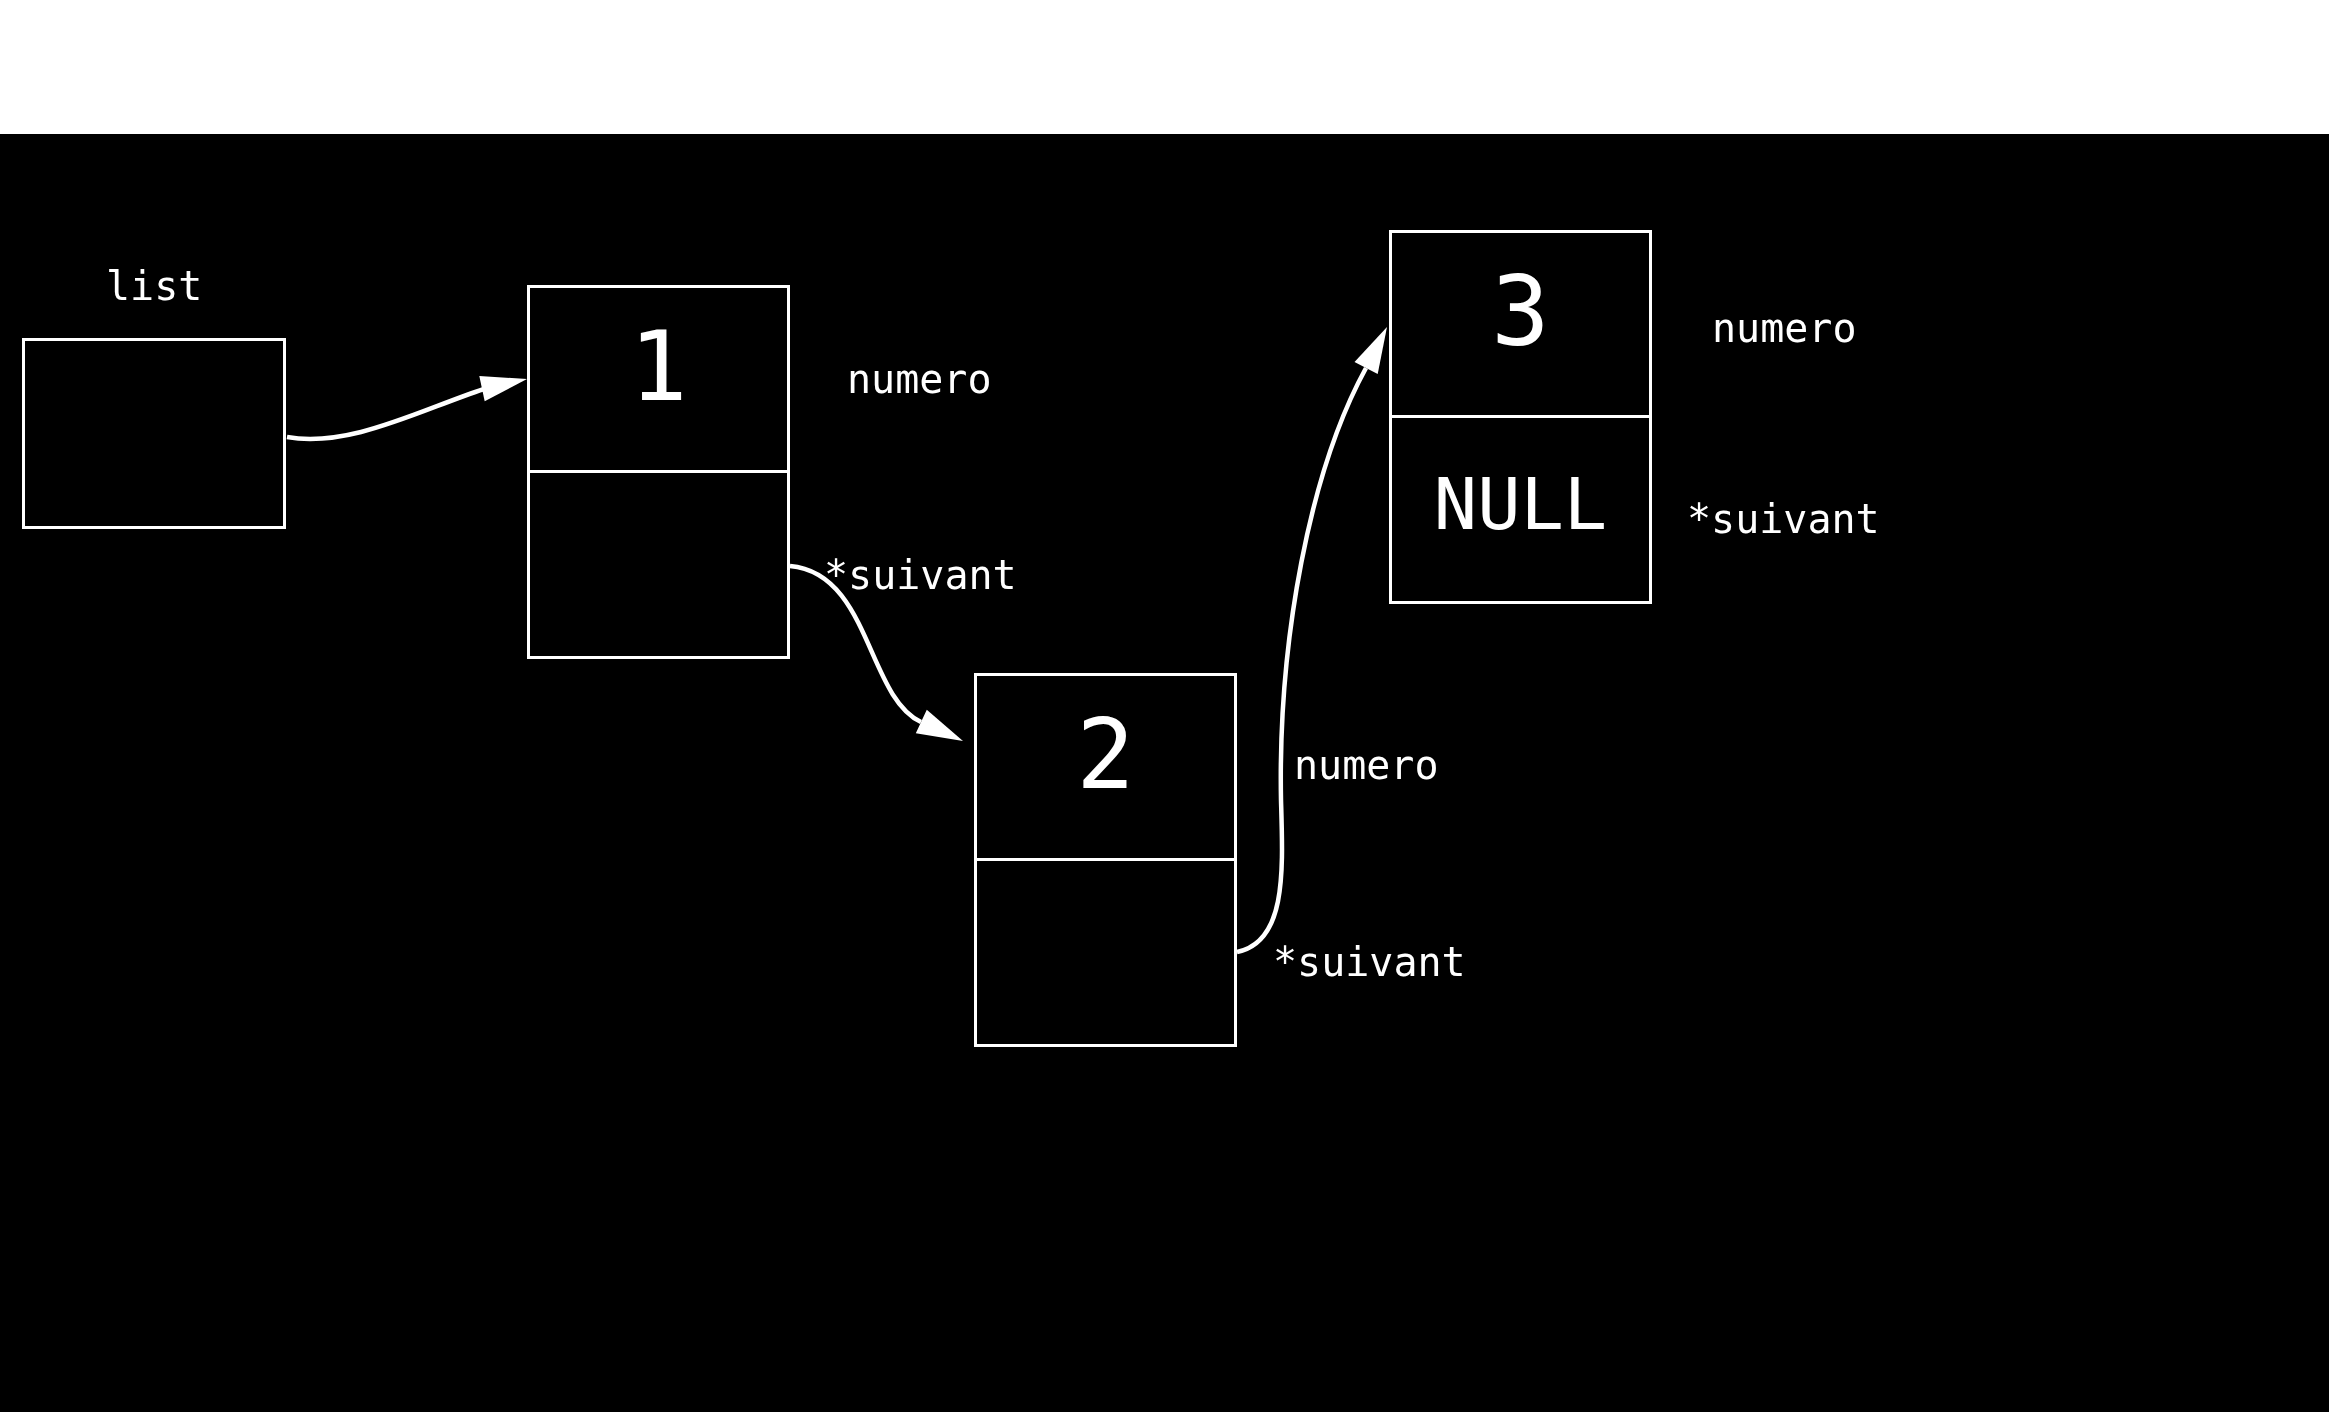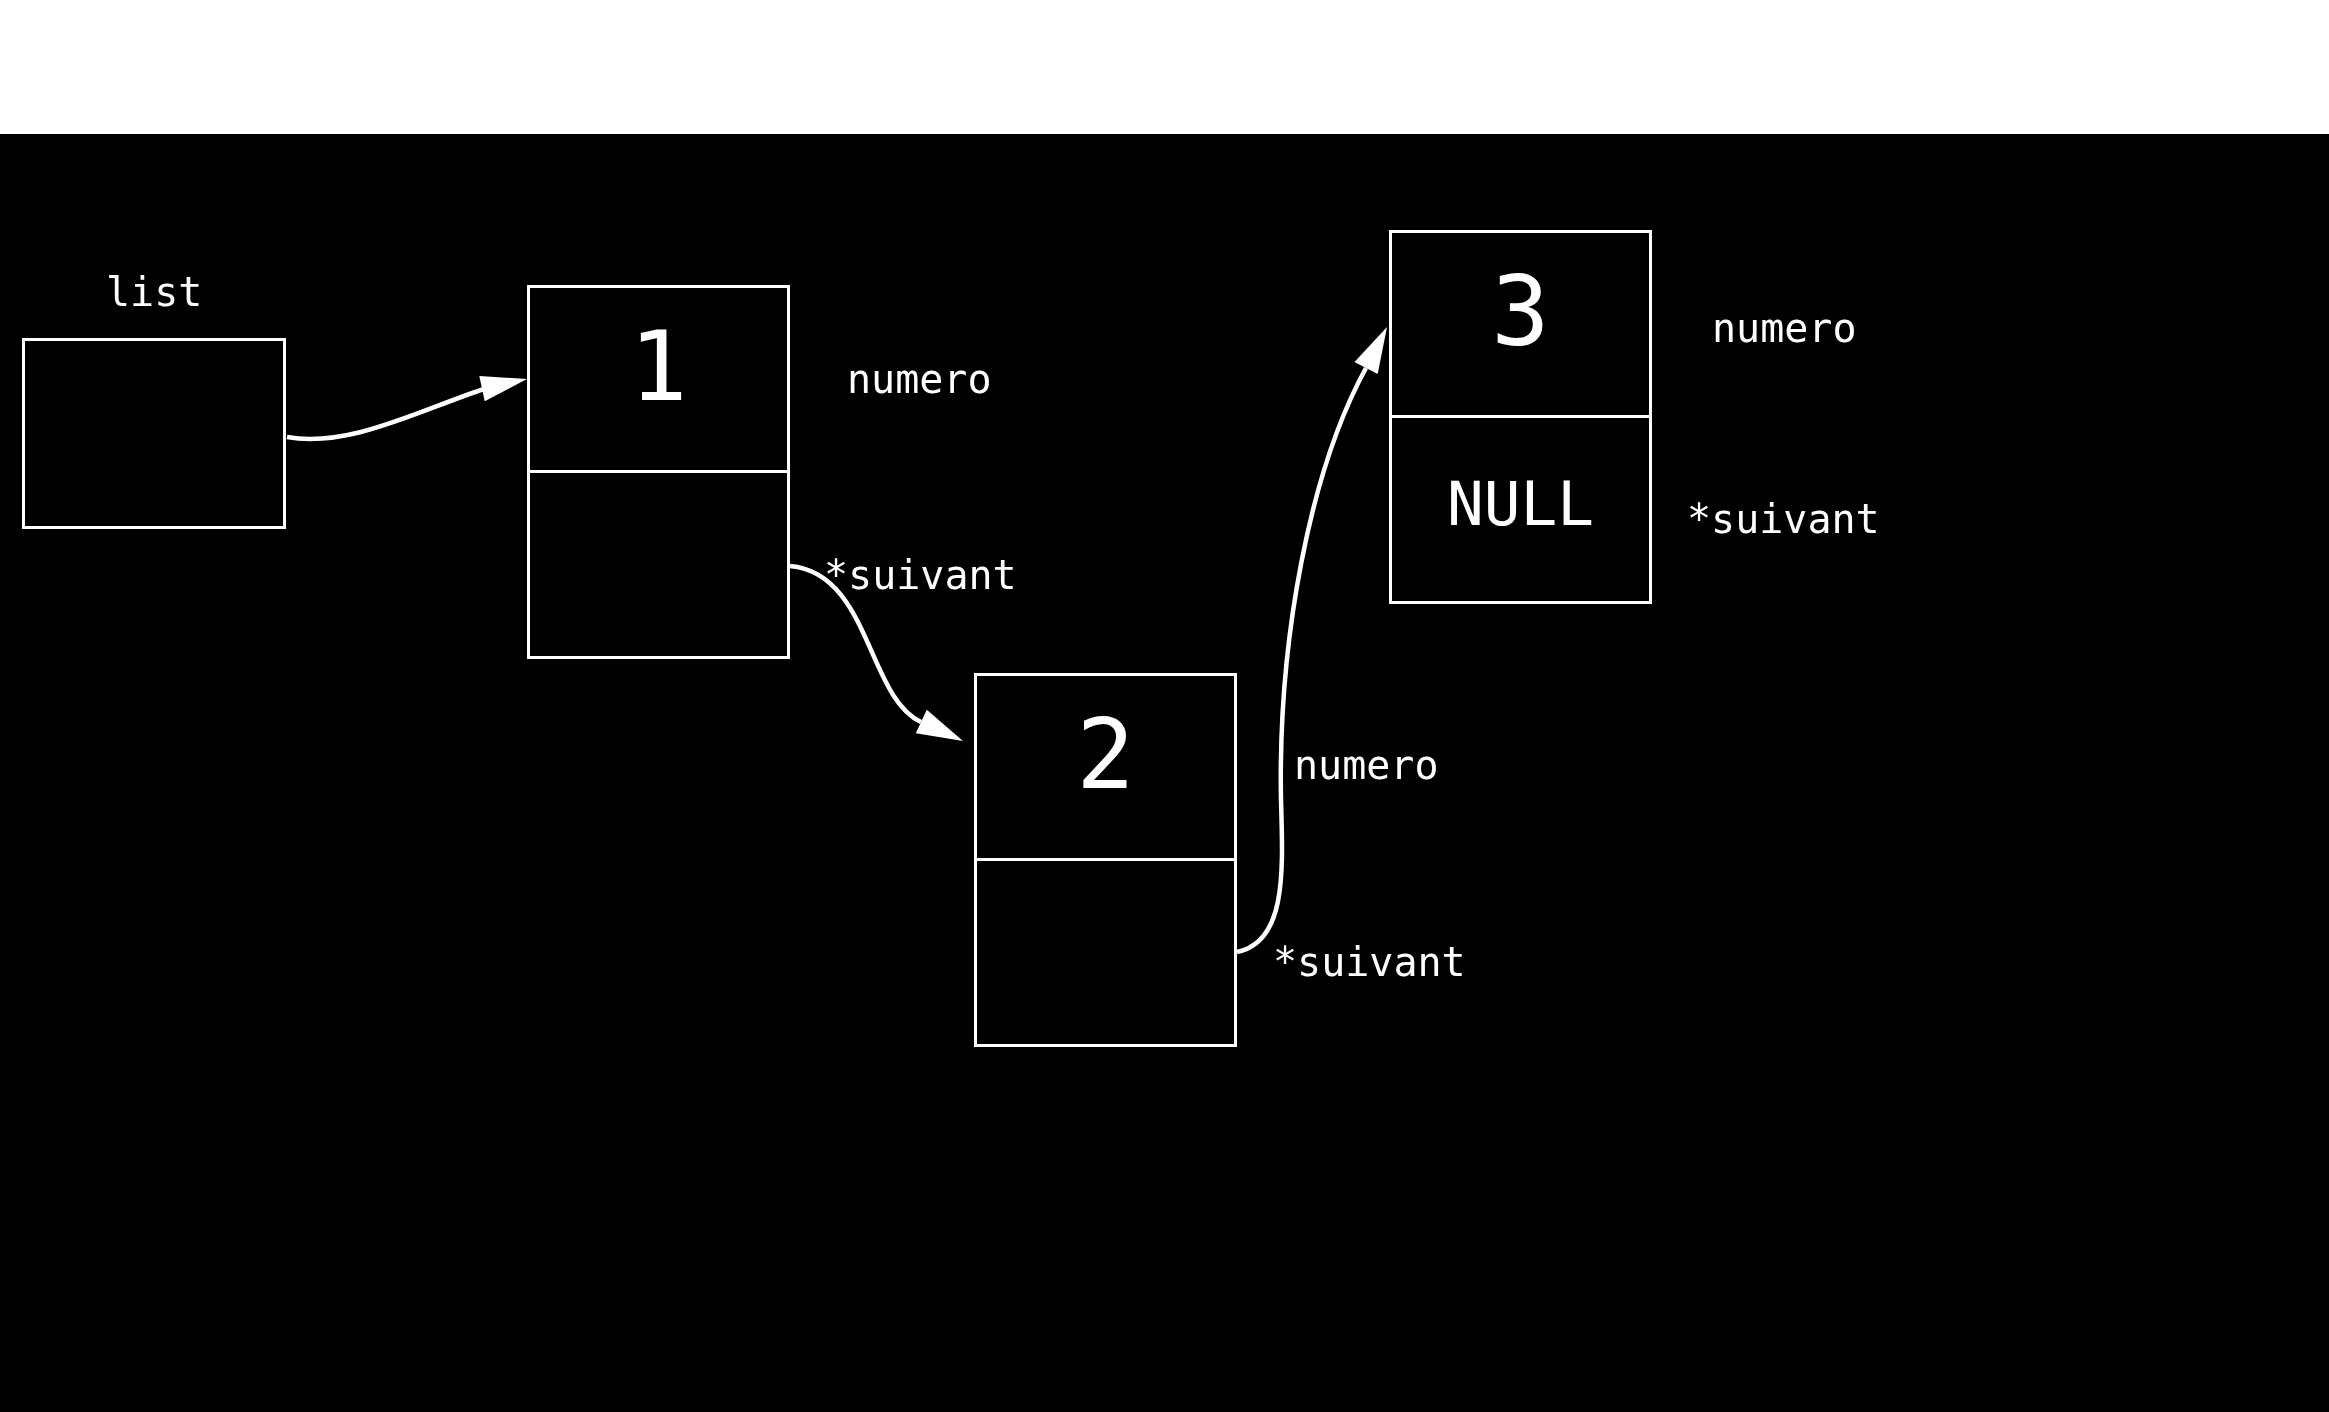--- a/index.html
+++ b/index.html
@@ -47,34 +47,34 @@
   .node .cell-top{
     height:185px;
     border-bottom:3px solid #fff;
   }
   .node .cell-bottom{flex:1;}
   .node .value{
     font-size:97px;line-height:97px;
     transform:translateY(-13px);
   }
   .node .next-value{
-    font-size:61px;line-height:76px;
+    font-size:72px;line-height:76px;
     transform:translateY(-6px);
   }
   .arrows{
     position:absolute;left:0;top:0;
     width:2329px;height:1412px;
     pointer-events:none;
   }
   .arrows path{fill:none;stroke:#fff;stroke-width:4.5;}
   .arrows polygon{fill:#fff;stroke:none;}
   #node-1{left:527px;top:285px;}
   #node-2{left:974px;top:673px;}
   #node-3{left:1389px;top:230px;}
-  #list-label{left:106px;top:272px;}
+  #list-label{left:106px;top:266px;}
   #numero-1{left:847px;top:359px;}
   #suivant-1{left:824px;top:555px;}
   #numero-2{left:1294px;top:745px;}
   #suivant-2{left:1273px;top:942px;}
   #numero-3{left:1712px;top:308px;}
   #suivant-3{left:1687px;top:499px;}
 </style>
 </head>
 <body>
 

